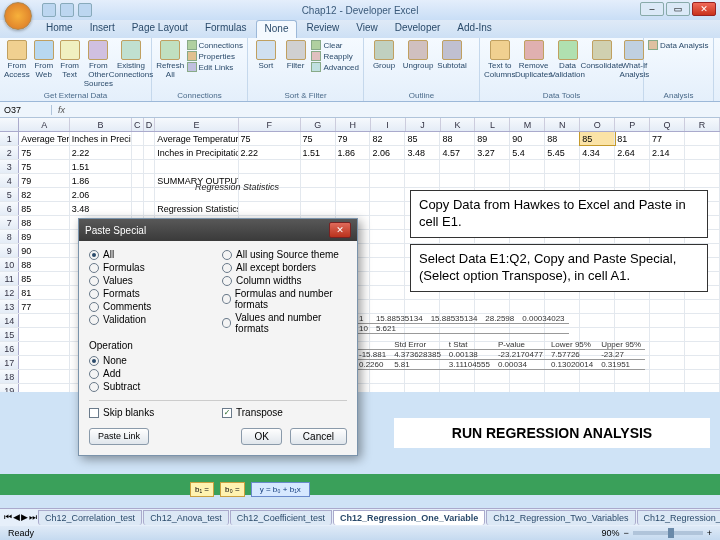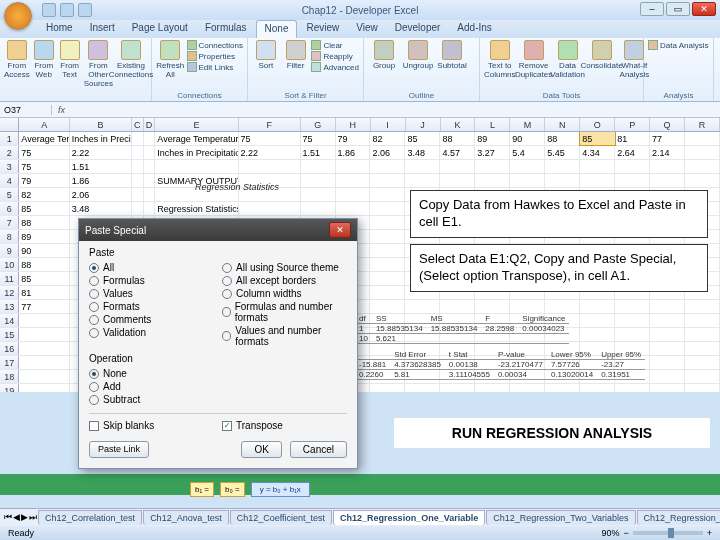--- a/index.html
+++ b/index.html
@@ -141,20 +141,21 @@
         </div>
       <div class="bigbtn">
           <div class="ico" style="background:#d0c0e0"></div>
           <span>From Other Sources</span>
         </div>
       <div class="bigbtn">
           <div class="ico" style="background:#c0e0d0"></div>
           <span>Existing Connections</span>
         </div>
     </div>
+    <div class="group-label">Get External Data</div>
   </div>
   <div class="group" style="width:96px">
     <div class="grp-row">
       <div class="bigbtn">
           <div class="ico" style="background:#c0e0c0"></div>
           <span>Refresh All</span>
         </div>
       <div style="display:flex;flex-direction:column;gap:1px">
         <div class="smallbtn">
             <div class="mi"></div>
@@ -680,27 +681,20 @@
     </div>
   </div>
 
 <div class="regtext">
   <div>Regression Statistics</div>
 </div>
 
 <div class="stats">
   <table>
     <tbody>
-        <tr>
-          <td>df</td>
-          <td>SS</td>
-          <td>MS</td>
-          <td>F</td>
-          <td>Significance</td>
-        </tr>
     <tr>
           <td>1</td>
           <td>15.88535134</td>
           <td>15.88535134</td>
           <td>28.2598</td>
           <td>0.00034023</td>
         </tr>
     <tr>
           <td>10</td>
           <td>5.621</td>
@@ -743,21 +737,20 @@
 <div class="annot a1">Copy Data from Hawkes to Excel and Paste in cell E1.</div>
 <div class="annot a2">Select Data E1:Q2, Copy and Paste Special, (Select option Transpose), in cell A1.</div>
 <div class="annot a3">RUN REGRESSION ANALYSIS</div>
 
 <div class="dialog">
   <div class="dlg-titlebar">
     <span>Paste Special</span>
     <div class="dlg-close">✕</div>
   </div>
   <div class="dlg-body">
-    <div class="fs-title">Paste</div>
     <div class="dlg-cols">
       <div class="dlg-col">
         <div class="radio">
             <div class="rc checked"></div>
             <span>All</span>
           </div>
         <div class="radio">
             <div class="rc"></div>
             <span>Formulas</span>
           </div>

